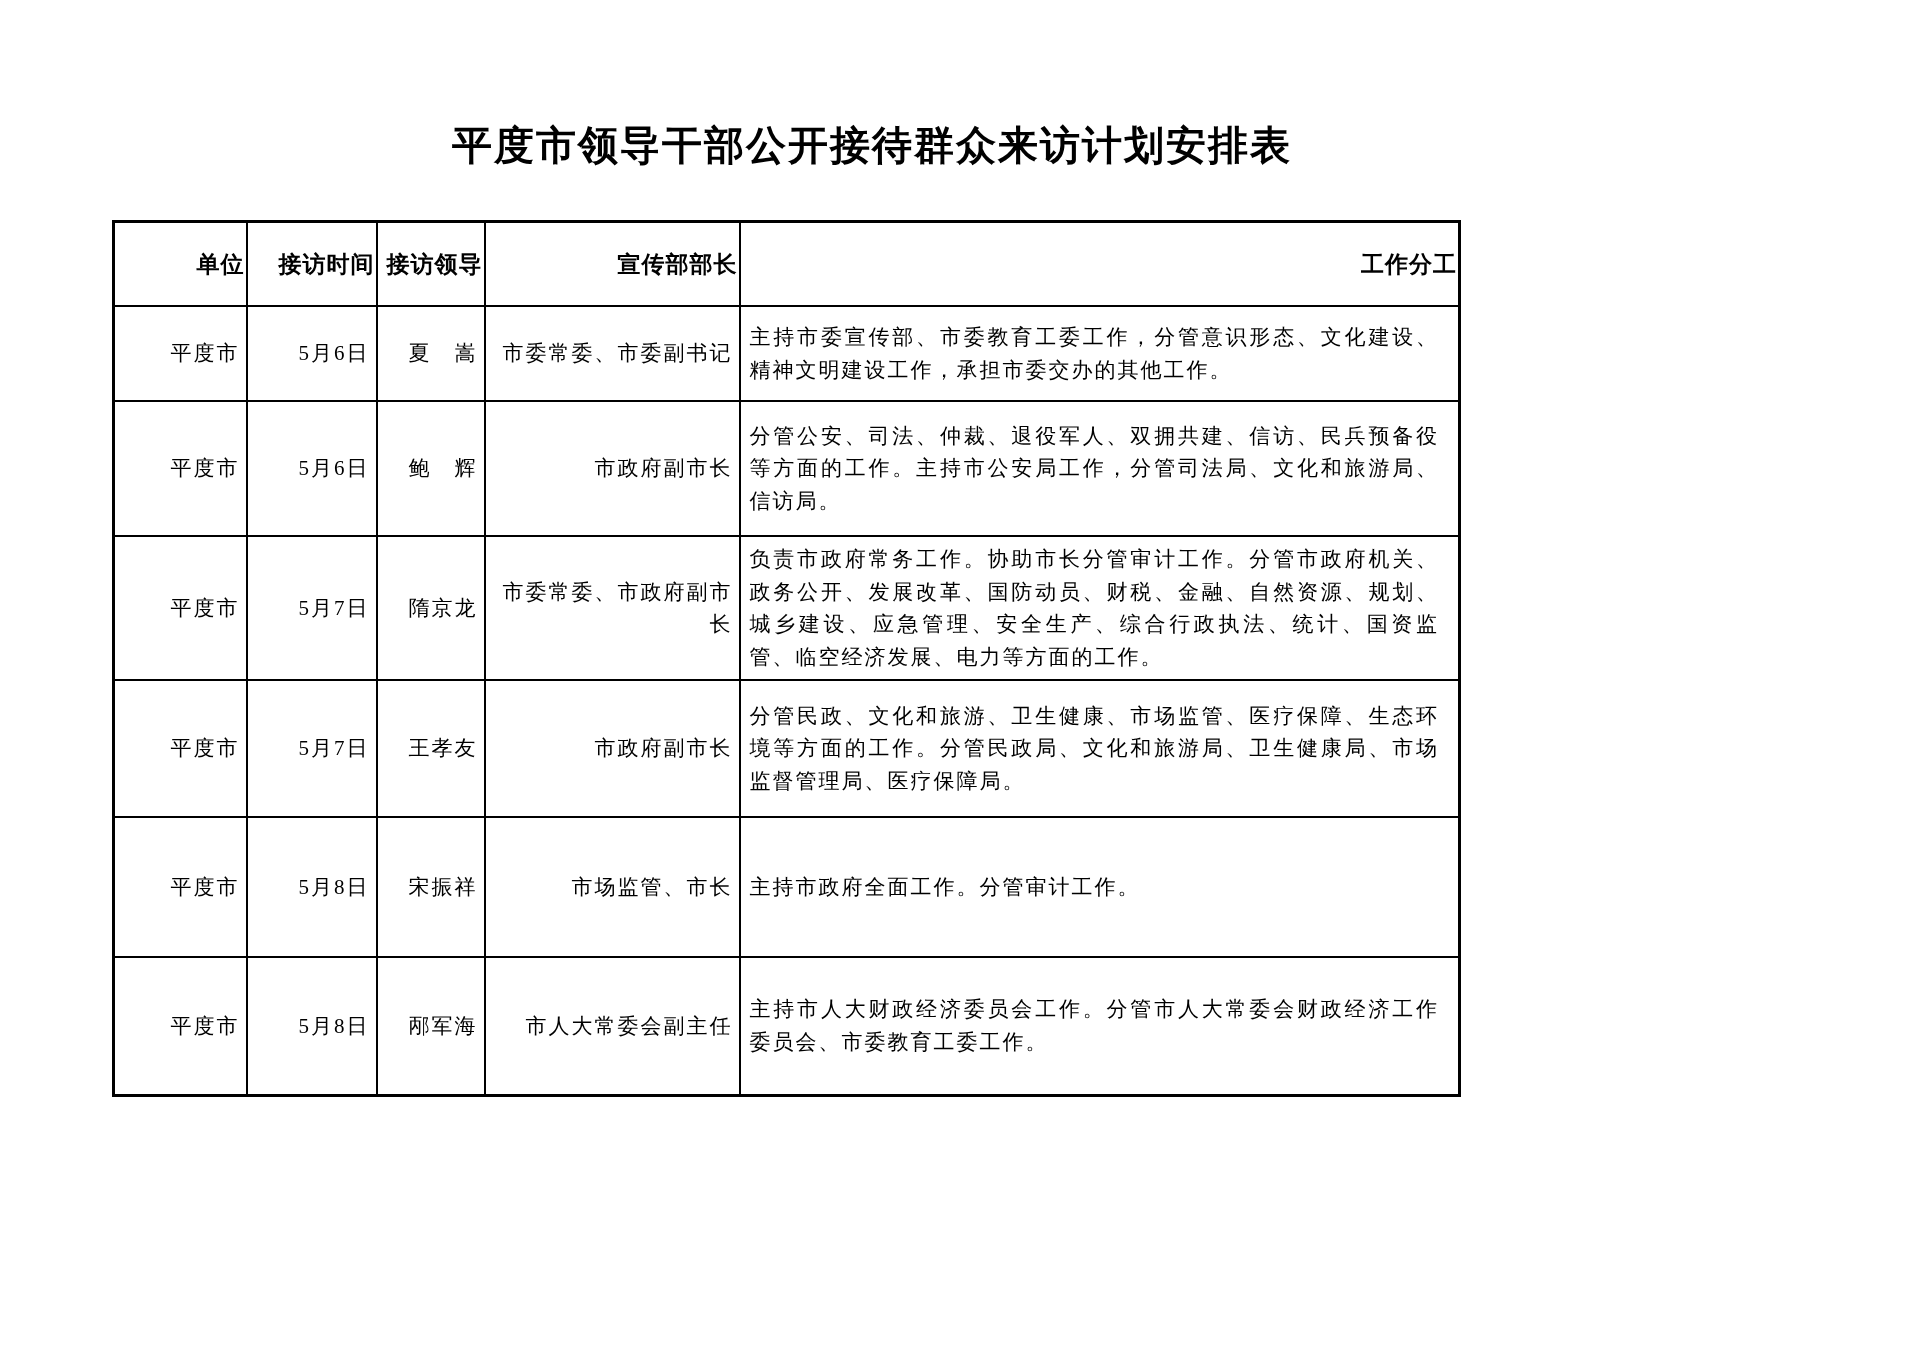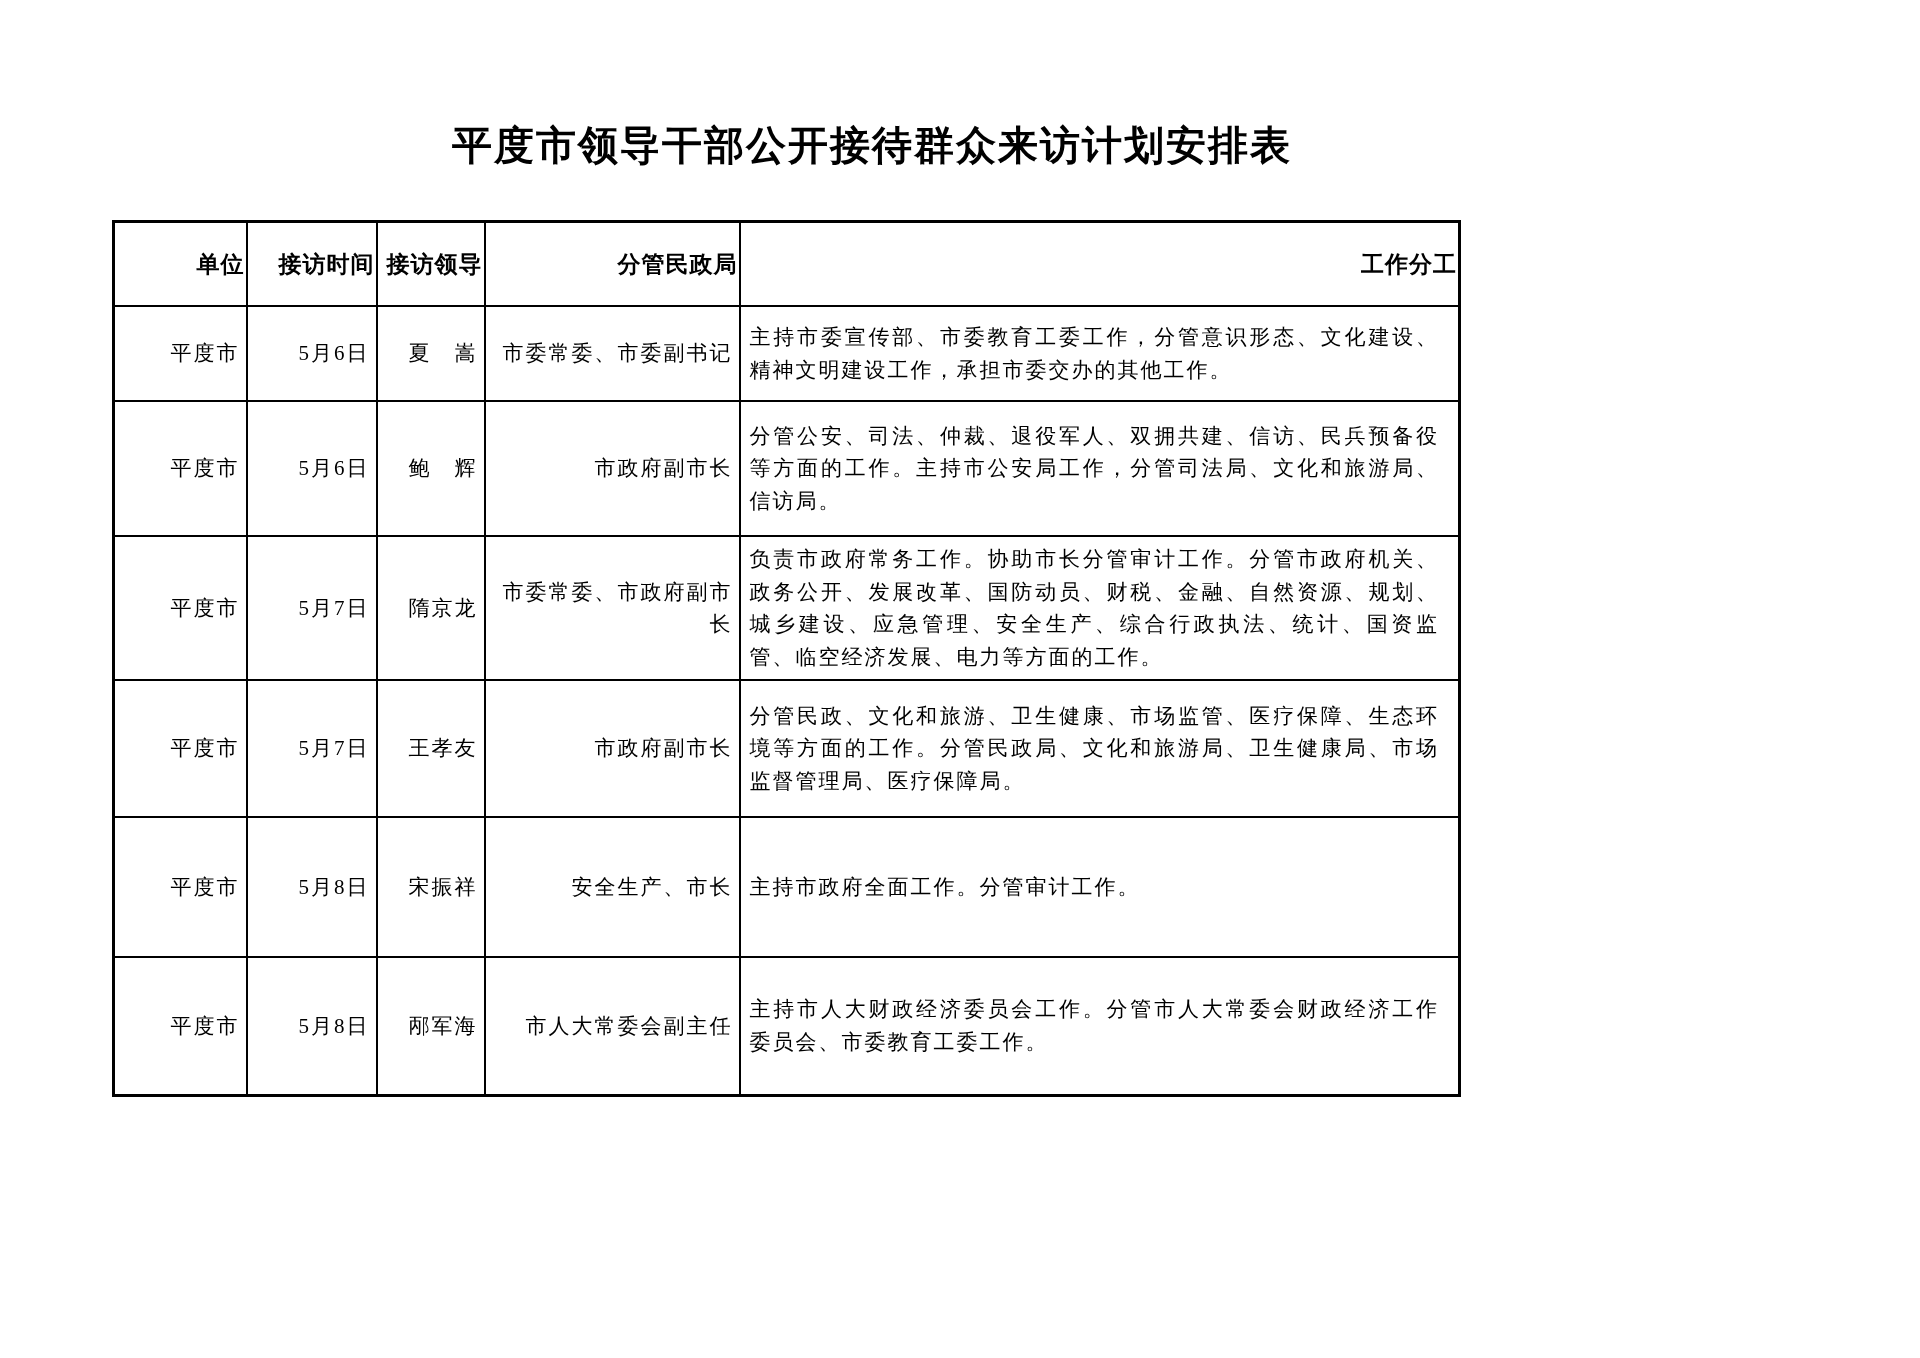--- a/index.html
+++ b/index.html
@@ -69,21 +69,21 @@
       <col style="width:130px">
       <col style="width:108px">
       <col style="width:255px">
       <col style="width:720px">
     </colgroup>
     <thead>
       <tr>
           <th>单位</th>
           <th>接访时间</th>
           <th>接访领导</th>
-          <th>分管民政局</th>
+          <th>宣传部部长</th>
           <th>工作分工</th>
         </tr>
     </thead>
     <tbody>
         <tr style="height: 95px;">
           <td>平度市</td>
           <td>5月6日</td>
           <td>夏　嵩</td>
           <td>市委常委、市委副书记</td>
           <td class="duty">主持市委宣传部、市委教育工委工作，分管意识形态、文化建设、精神文明建设工作，承担市委交办的其他工作。</td>
@@ -106,21 +106,21 @@
           <td>平度市</td>
           <td>5月7日</td>
           <td>王孝友</td>
           <td>市政府副市长</td>
           <td class="duty">分管民政、文化和旅游、卫生健康、市场监管、医疗保障、生态环境等方面的工作。分管民政局、文化和旅游局、卫生健康局、市场监督管理局、医疗保障局。</td>
         </tr>
         <tr style="height: 140px;">
           <td>平度市</td>
           <td>5月8日</td>
           <td>宋振祥</td>
-          <td>安全生产、市长</td>
+          <td>市场监管、市长</td>
           <td class="duty">主持市政府全面工作。分管审计工作。</td>
         </tr>
         <tr style="height: 138px;">
           <td>平度市</td>
           <td>5月8日</td>
           <td>邴军海</td>
           <td>市人大常委会副主任</td>
           <td class="duty">主持市人大财政经济委员会工作。分管市人大常委会财政经济工作委员会、市委教育工委工作。</td>
         </tr>
       </tbody>

